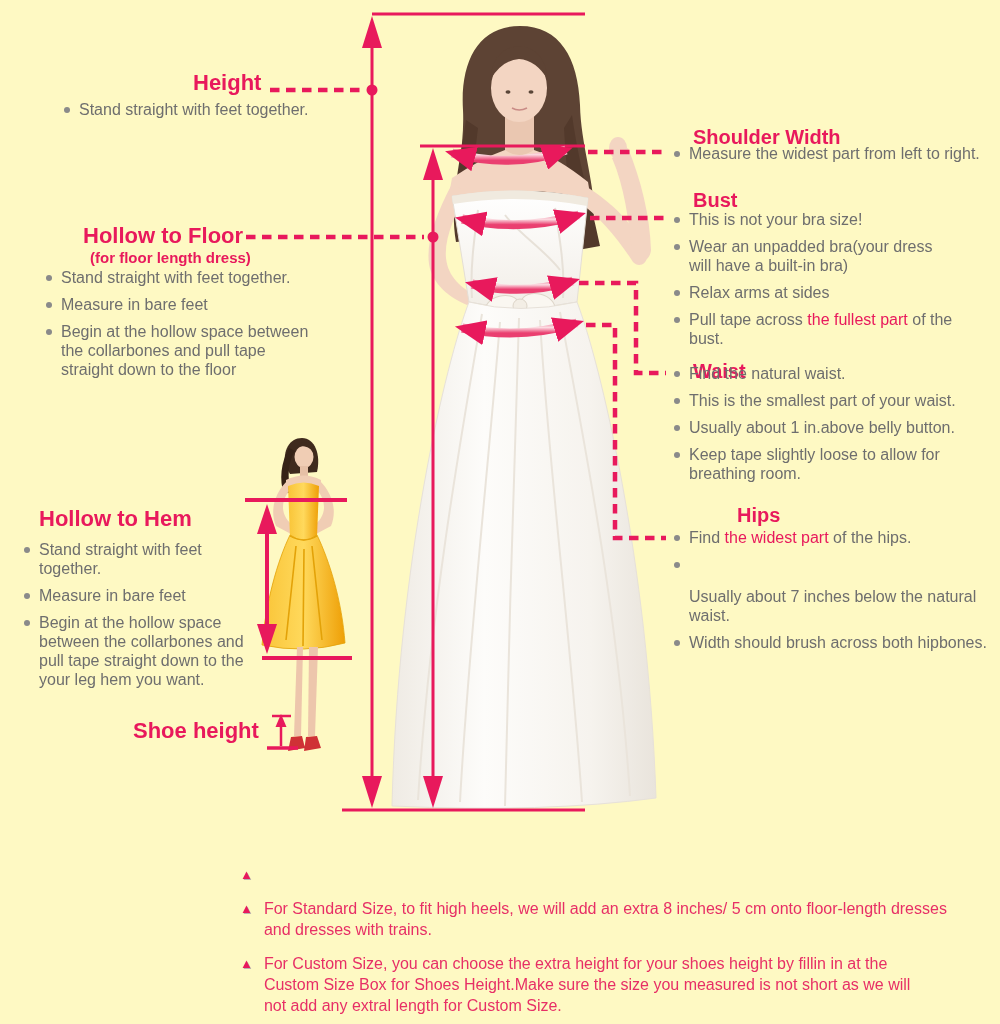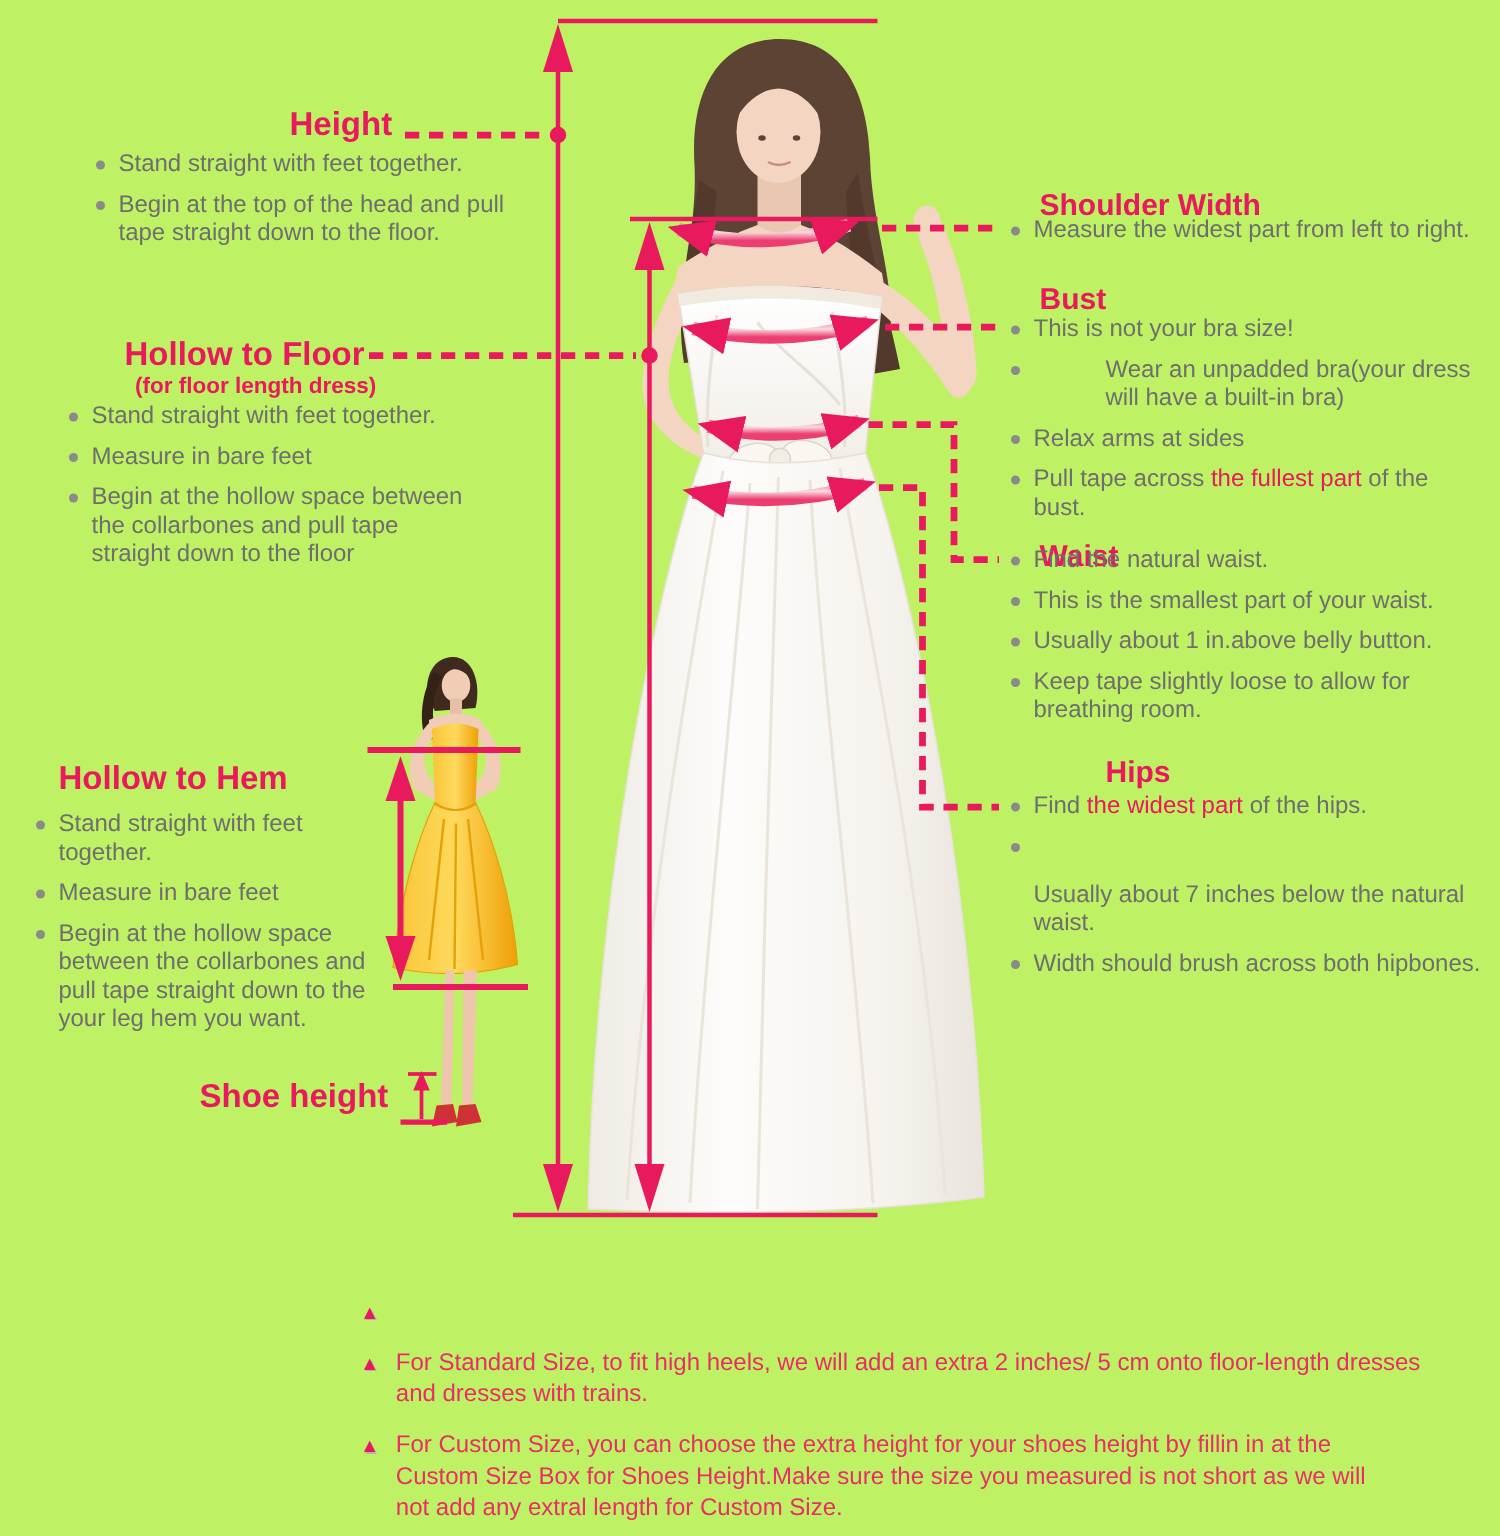--- a/index.html
+++ b/index.html
@@ -1,28 +1,28 @@
 <!DOCTYPE html>
 <html><head>
 <meta charset="utf-8">
 <style>
   html,body{margin:0;padding:0;background:#fff;}
-  #stage{position:relative;width:1000px;height:1024px;background:#bef264;overflow:hidden;
+  #stage{position:relative;width:1000px;height:1024px;background:#fef9c3;overflow:hidden;
          font-family:"Liberation Sans",sans-serif;}
   #fig{position:absolute;left:0;top:0;width:1000px;height:1024px;}
   .block{position:absolute;}
   .title{color:#e8195c;font-weight:bold;font-size:22px;line-height:24px;white-space:nowrap;}
   .title.sm{font-size:20px;line-height:22px;}
   .subtitle{color:#e8195c;font-weight:bold;font-size:15px;line-height:17px;white-space:nowrap;}
   ul.instr{list-style:none;margin:0;padding:0;color:#6e6e6e;font-size:16px;line-height:19px;}
   ul.instr li{position:relative;padding-left:17px;margin-bottom:8px;}
   ul.instr li::before{content:"";position:absolute;left:2px;top:7px;width:6px;height:6px;
                       border-radius:50%;background:#8a8a8a;}
   .hl{color:#e8195c;}
-  .w265{max-width:265px;margin-left:48px;}
+  .w265{max-width:265px;}
   .w275{max-width:275px;}
   .w300{max-width:300px;}
   .notes{position:absolute;left:240px;top:864px;width:740px;}
   .note{display:flex;gap:11px;margin-bottom:13px;color:#e72f66;font-size:16px;line-height:21px;}
   .note .tri{color:#e8195c;font-size:13px;line-height:21px;flex:0 0 auto;text-shadow:1px 1px 0 #b9b2ac;}
   .note .txt{max-width:700px;}
 </style>
 </head>
 <body>
 
@@ -167,21 +167,20 @@
         <polygon points="281,714 275.5,727 286.5,727" fill="#e8195c" stroke="none"></polygon>
       </g>
     </g>
   </svg>
 
   <div class="block" style="left:193px;top:71px;">
     <div class="title">Height</div>
   </div>
   <ul class="instr block" style="left:62px;top:100px;width:275px;">
     <li>Stand straight with feet together.</li>
-    <li style="max-width:258px;">Begin at the top of the head and pull tape straight down to the floor.</li>
   </ul>
 
   <div class="block" style="left:83px;top:224px;">
     <div class="title">Hollow to Floor</div>
     <div class="subtitle" style="margin:1px 0 0 7px;">(for floor length dress)</div>
   </div>
   <ul class="instr block" style="left:44px;top:268px;width:288px;">
     <li>Stand straight with feet together.</li>
     <li>Measure in bare feet</li>
     <li style="max-width:252px;">Begin at the hollow space between the collarbones and pull tape straight down to the floor</li>
@@ -235,21 +234,21 @@
     <li><span class="w300" style="display:inline-block;margin-top:32px;">Usually about 7 inches below the natural waist.</span></li>
     <li>Width should brush across both hipbones.</li>
   </ul>
 
   <div class="notes">
     <div class="note">
       <span class="tri">▲</span>
     </div>
     <div class="note">
       <span class="tri">▲</span>
-      <span class="txt" style="max-width:690px;">For Standard Size, to fit high heels, we will add an extra 2 inches/ 5  cm onto floor-length dresses and dresses with trains.</span>
+      <span class="txt" style="max-width:690px;">For Standard Size, to fit high heels, we will add an extra 8 inches/ 5  cm onto floor-length dresses and dresses with trains.</span>
     </div>
     <div class="note">
       <span class="tri">▲</span>
       <span class="txt" style="max-width:660px;">For Custom Size, you can choose the extra height for your shoes height by fillin in at the Custom Size Box for Shoes Height.Make sure the size you measured is not short as we will not add any extral length for Custom Size.</span>
     </div>
   </div>
 
 </div>
 
 </body></html>

